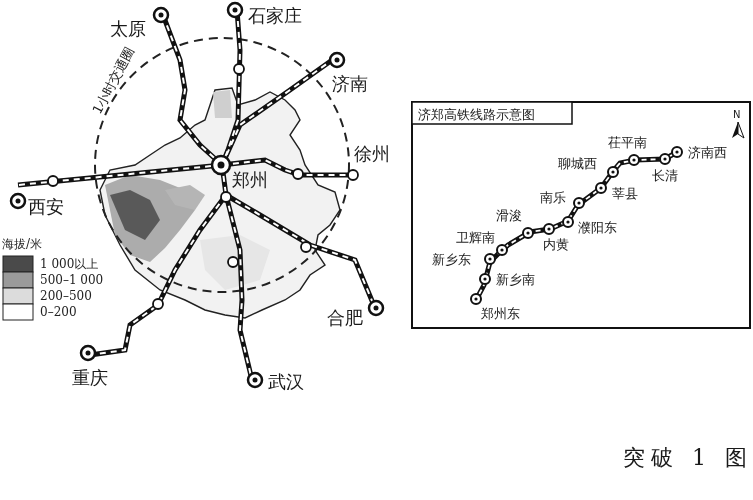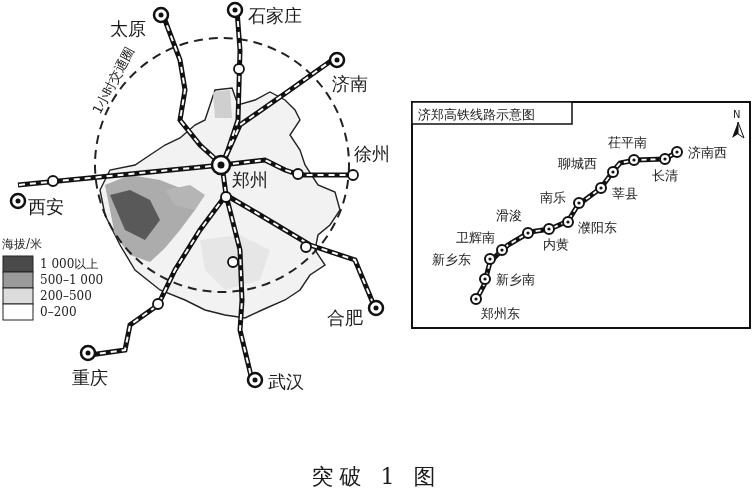--- a/index.html
+++ b/index.html
@@ -3,21 +3,21 @@
 <meta charset="utf-8">
 <style>
   html, body { margin:0; padding:0; background:#ffffff; }
   body { width:753px; height:500px; position:relative; overflow:hidden;
          font-family:"DejaVu Serif", "Liberation Serif", serif; color:#1a1a1a; }
   svg { position:absolute; left:0; top:0; }
   .lbl { font-family:"DejaVu Sans", "Liberation Sans", sans-serif; fill:#1a1a1a; }
   .city { font-size:18px; }
   .ilbl { font-size:13px; }
   .leg { font-size:12px; font-family:"DejaVu Serif","Liberation Serif",serif; fill:#222; }
-  .caption { position:absolute; left:0; width:753px; top:462px; text-align:center;
+  .caption { position:absolute; left:0; width:753px; top:443px; text-align:right;
              font-size:22px; letter-spacing:6px; font-family:"DejaVu Serif","Liberation Serif",serif; }
 </style>
 </head>
 <body>
 
 <svg width="753" height="500" viewBox="0 0 753 500">
   <defs>
     <pattern id="rail" patternUnits="userSpaceOnUse" width="8" height="8"></pattern>
   </defs>
 

